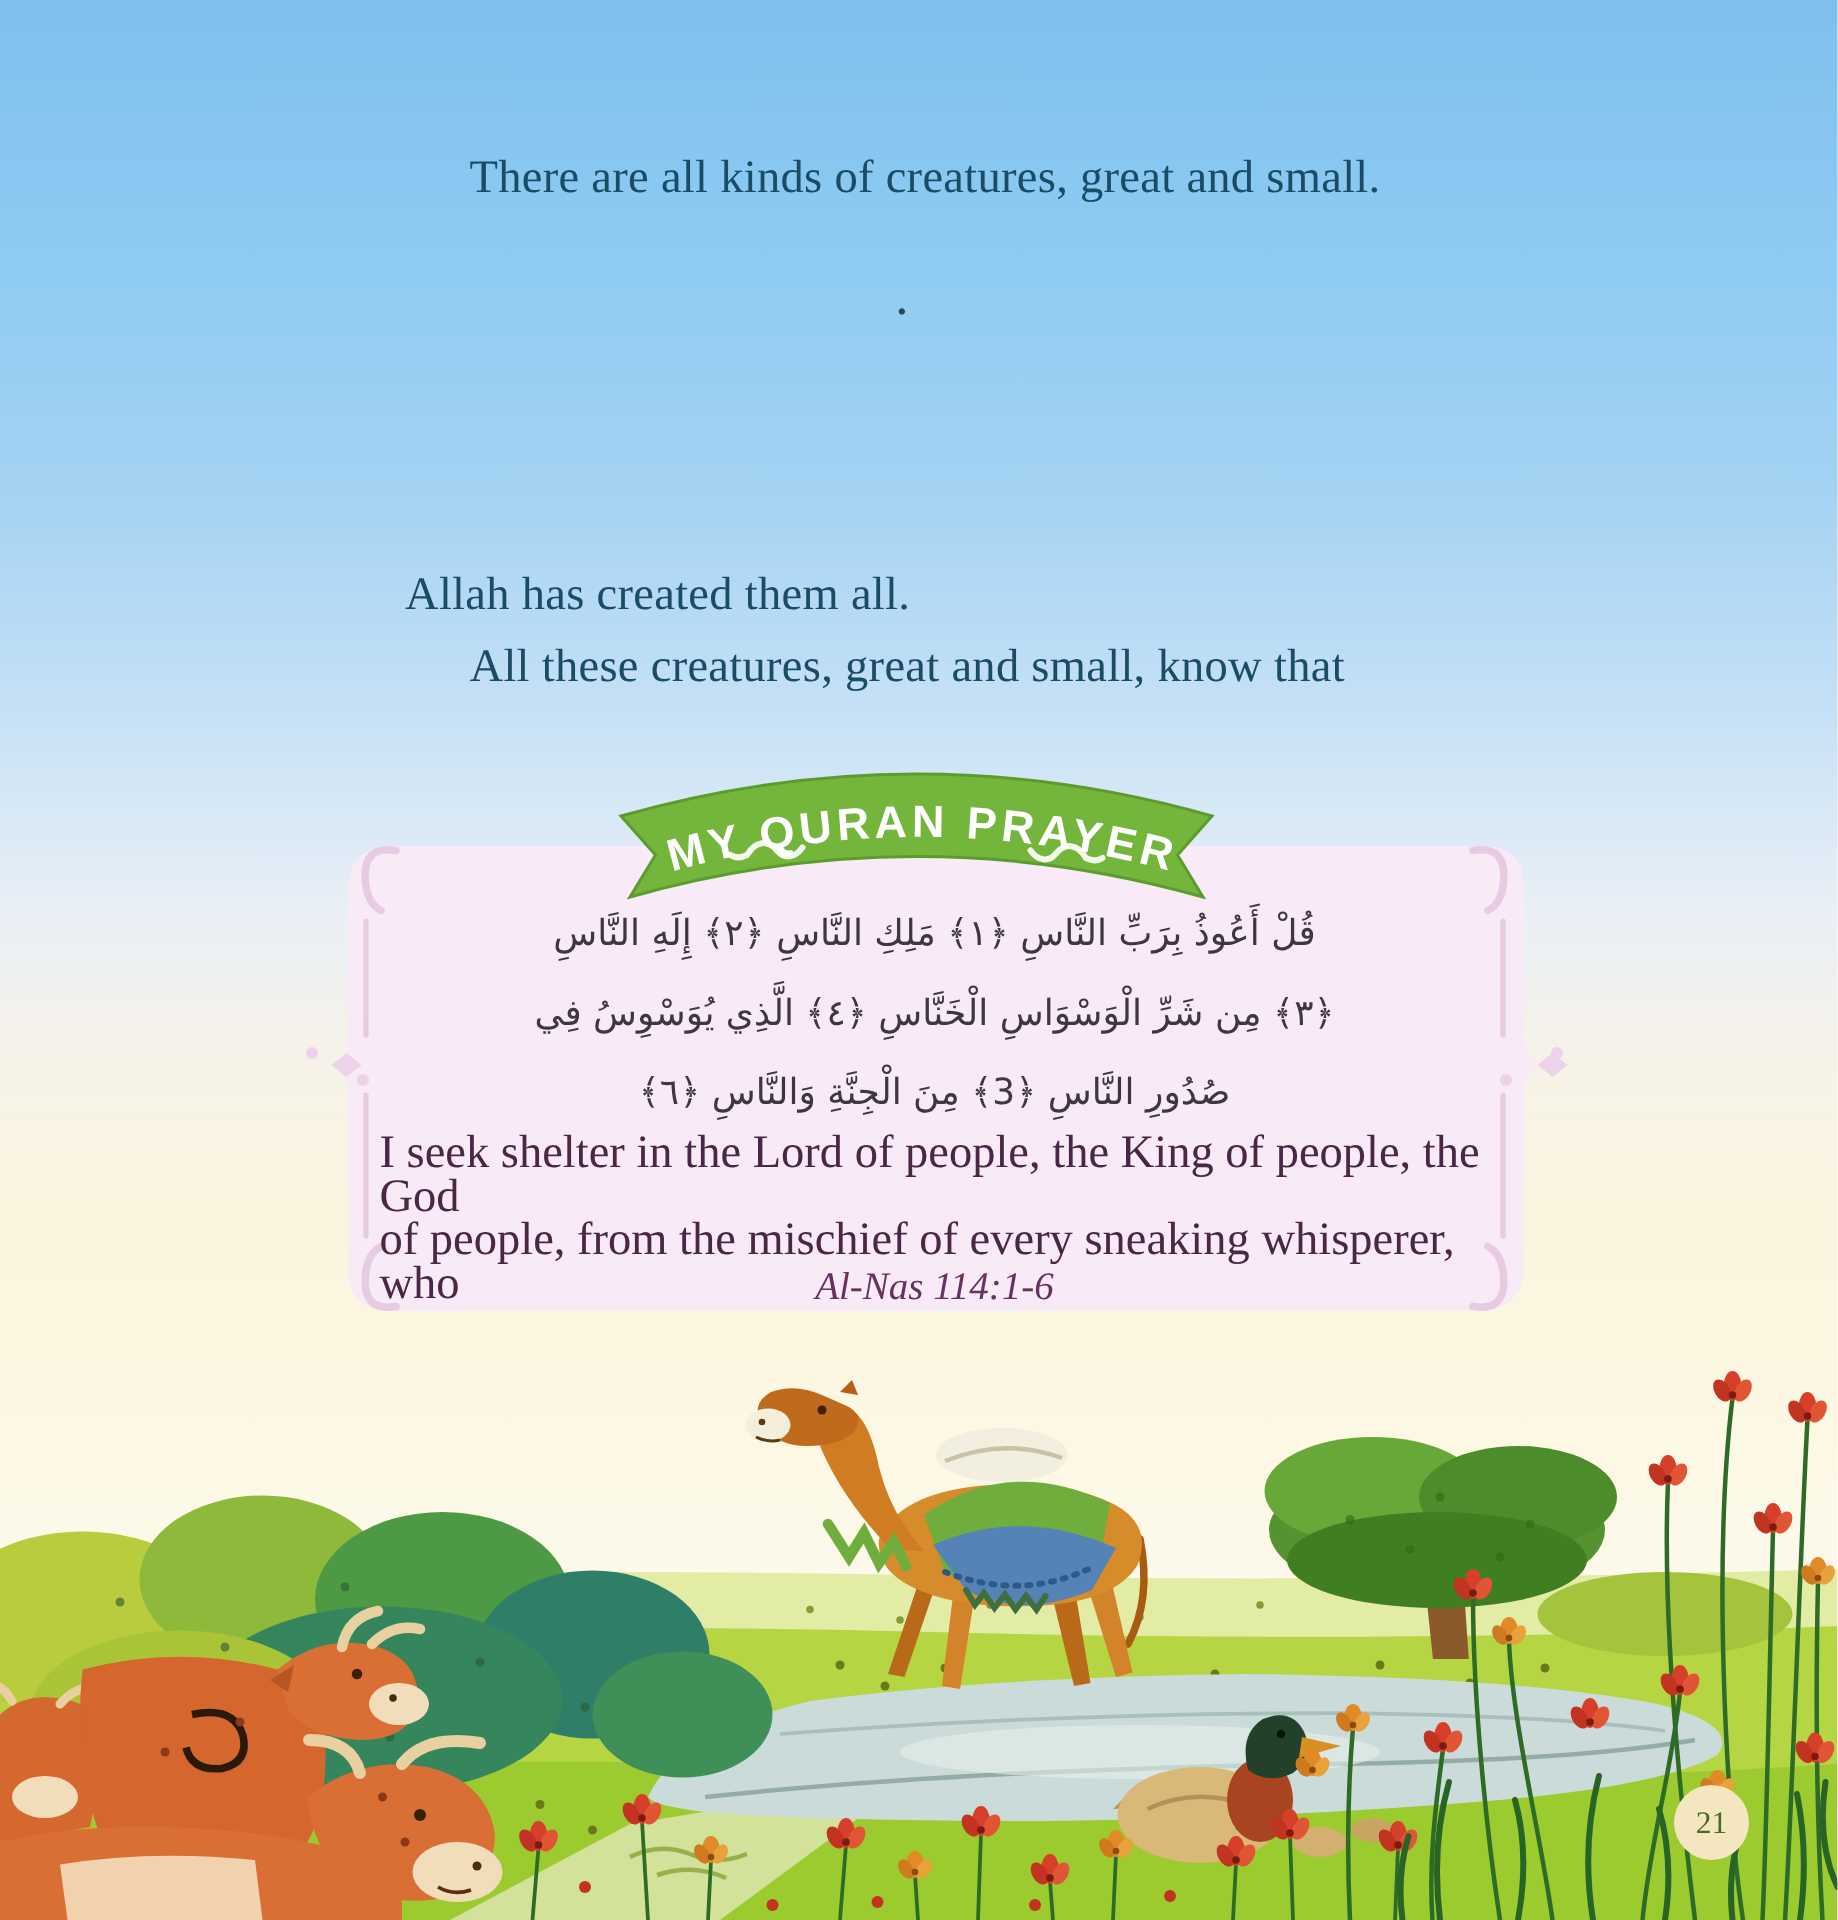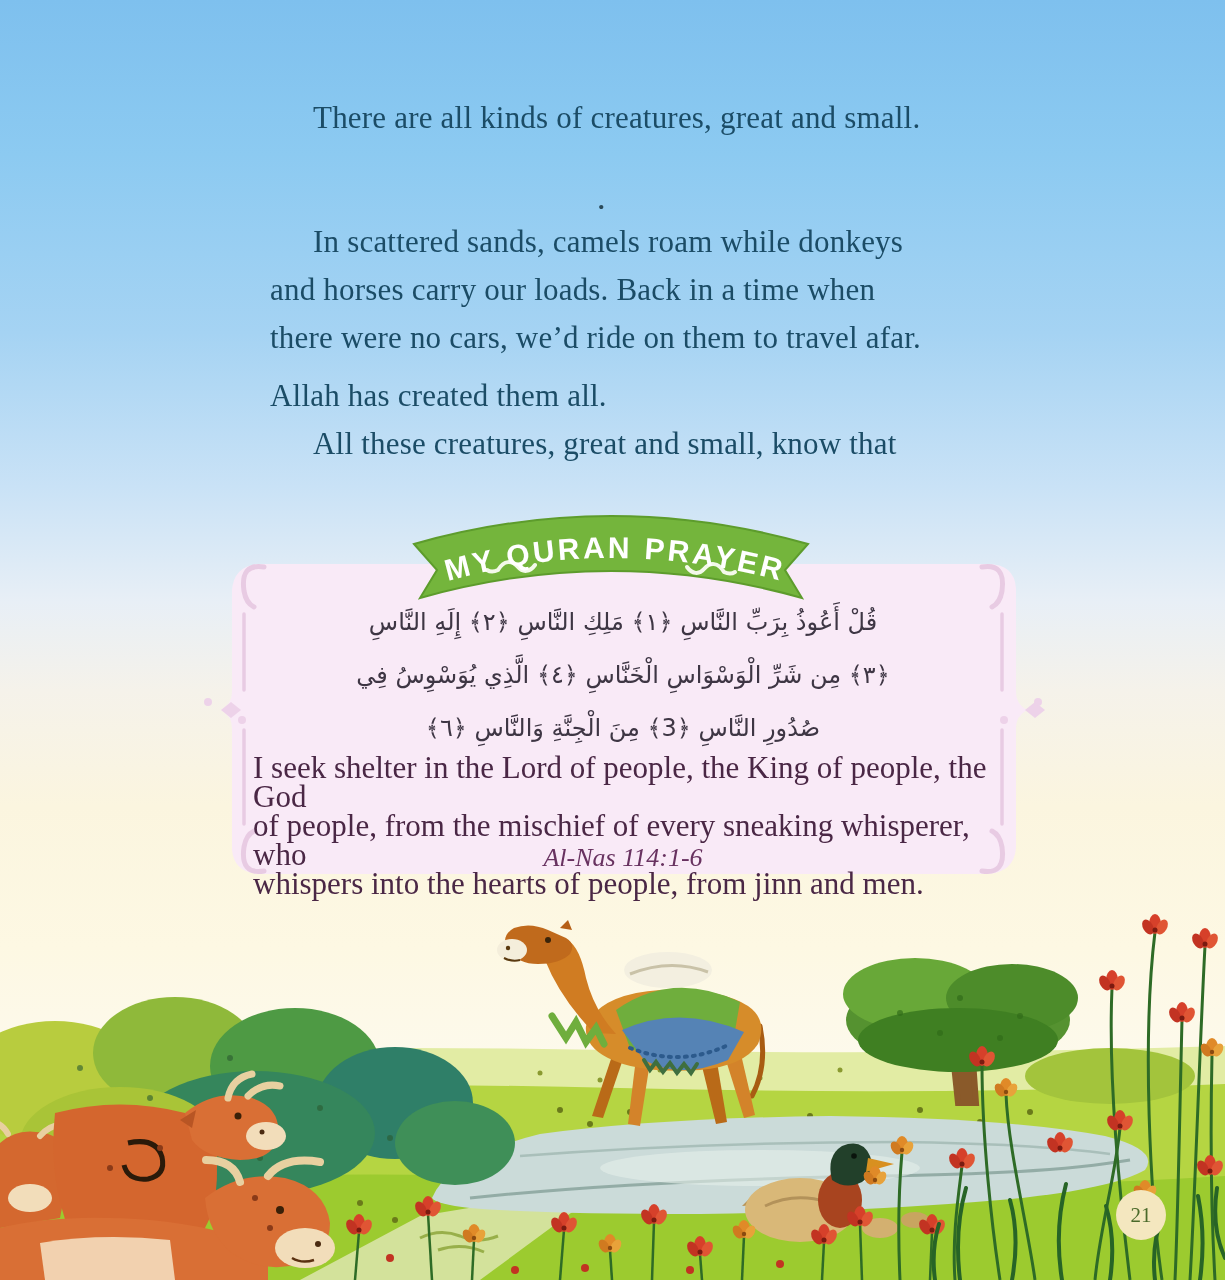--- a/index.html
+++ b/index.html
@@ -50,25 +50,20 @@
 </style>
 </head>
 <body>
 
 <div class="page">
 
   <div class="para" style="top:94px">
     <div class="line indent">There are all kinds of creatures, great and small.</div>
   </div>
   <div class="stray-dot">.</div>
-  <div class="para" style="top:218px">
-    <div class="line indent">In scattered sands, camels roam while donkeys</div>
-    <div class="line">and horses carry our loads. Back in a time when</div>
-    <div class="line">there were no cars, we’d ride on them to travel afar.</div>
-  </div>
   <div class="para" style="top:372px">
     <div class="line">Allah has created them all.</div>
     <div class="line indent">All these creatures, great and small, know that</div>
   </div>
 
   <div class="banner">
     <svg width="442" height="106" viewBox="0 0 442 106">
       <path d="M 24 36 L 47 62 L 30 90 Q 221 36 412 90 L 395 62 L 418 36 Q 221 -20 24 36 Z" fill="#74b53c" stroke="#5d9c2c" stroke-width="2"></path>
       <path d="M 108 62 c 6 -10 14 -10 20 -3 c 5 6 12 5 17 -2 m -37 5 c -4 2 -8 2 -11 0" fill="none" stroke="#f3f9ea" stroke-width="4" stroke-linecap="round"></path>
       <path d="M 334 64 c -6 -10 -14 -10 -20 -3 c -5 6 -12 5 -17 -2 m 37 5 c 4 2 8 2 11 0" fill="none" stroke="#f3f9ea" stroke-width="4" stroke-linecap="round"></path>
@@ -102,21 +97,20 @@
       </g>
     </svg>
     <div class="arabic">
       <div>قُلْ أَعُوذُ بِرَبِّ النَّاسِ ﴿١﴾ مَلِكِ النَّاسِ ﴿٢﴾ إِلَهِ النَّاسِ</div>
       <div>﴿٣﴾ مِن شَرِّ الْوَسْوَاسِ الْخَنَّاسِ ﴿٤﴾ الَّذِي يُوَسْوِسُ فِي</div>
       <div>صُدُورِ النَّاسِ ﴿3﴾ مِنَ الْجِنَّةِ وَالنَّاسِ ﴿٦﴾</div>
     </div>
     <div class="translation">
       <div>I seek shelter in the Lord of people, the King of people, the God</div>
       <div>of people, from the mischief of every sneaking whisperer, who</div>
-      <div>whispers into the hearts of people, from jinn and men.</div>
     </div>
     <div class="reference">Al-Nas 114:1-6</div>
   </div>
 
   <svg class="scene" viewBox="0 0 1225 382">
     <defs>
       <g id="fl-red">
         <ellipse cx="0" cy="-8" rx="6" ry="10" fill="#d6402a"></ellipse>
         <ellipse cx="-7" cy="-5" rx="5" ry="8" fill="#c23322" transform="rotate(-30 -7 -5)"></ellipse>
         <ellipse cx="7" cy="-5" rx="5" ry="8" fill="#e05534" transform="rotate(30 7 -5)"></ellipse>

